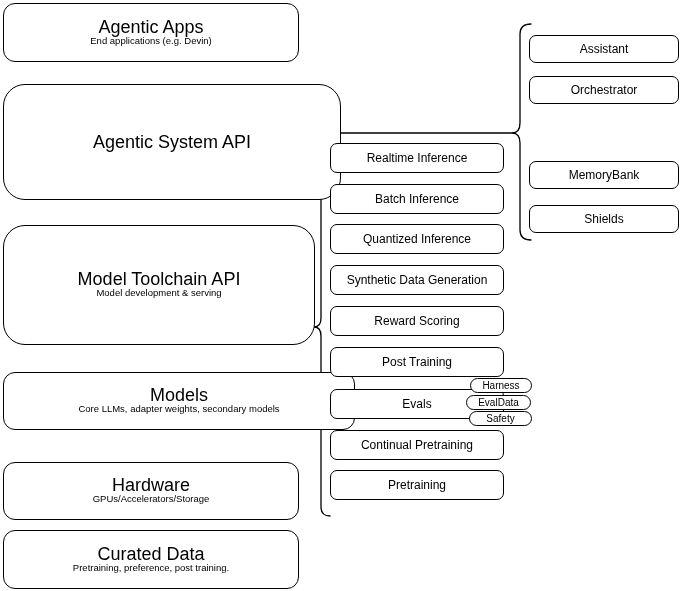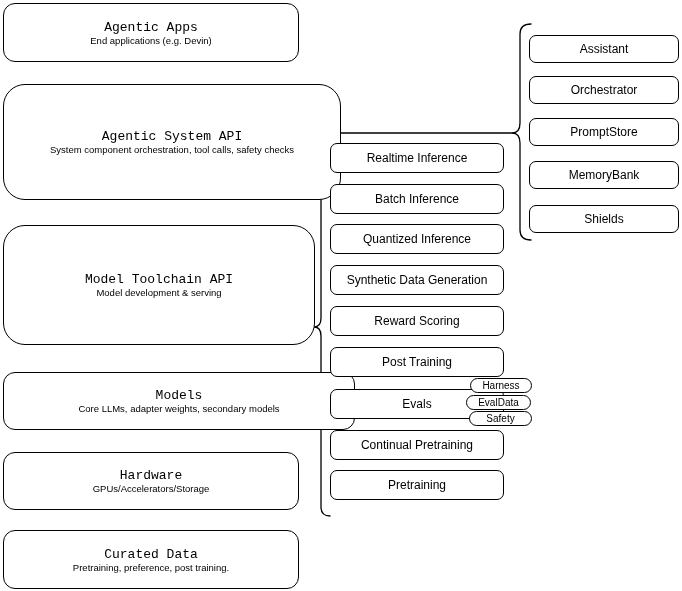--- a/index.html
+++ b/index.html
@@ -29,24 +29,23 @@
     box-sizing: border-box;
     border: 1.4px solid #000000;
     background: #ffffff;
     display: flex;
     flex-direction: column;
     align-items: center;
     justify-content: center;
     text-align: center;
   }
   .lbox .title {
-    font-size: 13px;
+    font-size: 18px;
     line-height: 15px;
     white-space: nowrap;
-    font-family: Liberation Mono, monospace;
   }
   .lbox .subtitle {
     font-size: 9.5px;
     line-height: 11px;
     margin-top: 0;
     white-space: nowrap;
   }
   .mbox {
     left: 330px;
     width: 174px;
@@ -93,34 +92,33 @@
     <path d="M531,24 Q520,24 520,34 L520,123 Q520,133 512,133 Q520,133 520,143 L520,230 Q520,240 531,240" stroke="#000000" stroke-width="1.3" fill="none" stroke-linecap="round"></path>
   </svg>
 
   <div class="node lbox" style="left:3px;top:3px;width:296px;height:59px;border-radius:12px">
     <div class="title">Agentic Apps</div>
     <div class="subtitle">End applications (e.g. Devin)</div>
   </div>
 
   <div class="node lbox" style="left:3px;top:84px;width:338px;height:116px;border-radius:22px">
     <div class="title">Agentic System API</div>
-    <div class="subtitle">System component orchestration, tool calls, safety checks</div>
   </div>
 
   <div class="node lbox" style="left:3px;top:225px;width:312px;height:120px;border-radius:22px">
     <div class="title">Model Toolchain API</div>
     <div class="subtitle">Model development &amp; serving</div>
   </div>
 
   <div class="node lbox" style="left:3px;top:372px;width:352px;height:58px;border-radius:12px">
     <div class="title">Models</div>
     <div class="subtitle">Core LLMs, adapter weights, secondary models</div>
   </div>
 
-  <div class="node lbox" style="left:3px;top:452px;width:296px;height:58px;border-radius:12px">
+  <div class="node lbox" style="left:3px;top:462px;width:296px;height:58px;border-radius:12px">
     <div class="title">Hardware</div>
     <div class="subtitle">GPUs/Accelerators/Storage</div>
   </div>
 
   <div class="node lbox" style="left:3px;top:530px;width:296px;height:59px;border-radius:12px">
     <div class="title">Curated Data</div>
     <div class="subtitle">Pretraining, preference, post training.</div>
   </div>
 
   <div class="node mbox" style="top:143px">
@@ -160,23 +158,20 @@
   <div class="pill" style="left:469px;top:411px;width:63px">
     <span>Safety</span>
   </div>
 
   <div class="node rbox" style="top:35px">
     <span>Assistant</span>
   </div>
   <div class="node rbox" style="top:76px">
     <span>Orchestrator</span>
   </div>
-  <div class="node rbox" style="top:118px">
-    <span>PromptStore</span>
-  </div>
   <div class="node rbox" style="top:161px">
     <span>MemoryBank</span>
   </div>
   <div class="node rbox" style="top:205px">
     <span>Shields</span>
   </div>
 
 </div>
 
 </body></html>

